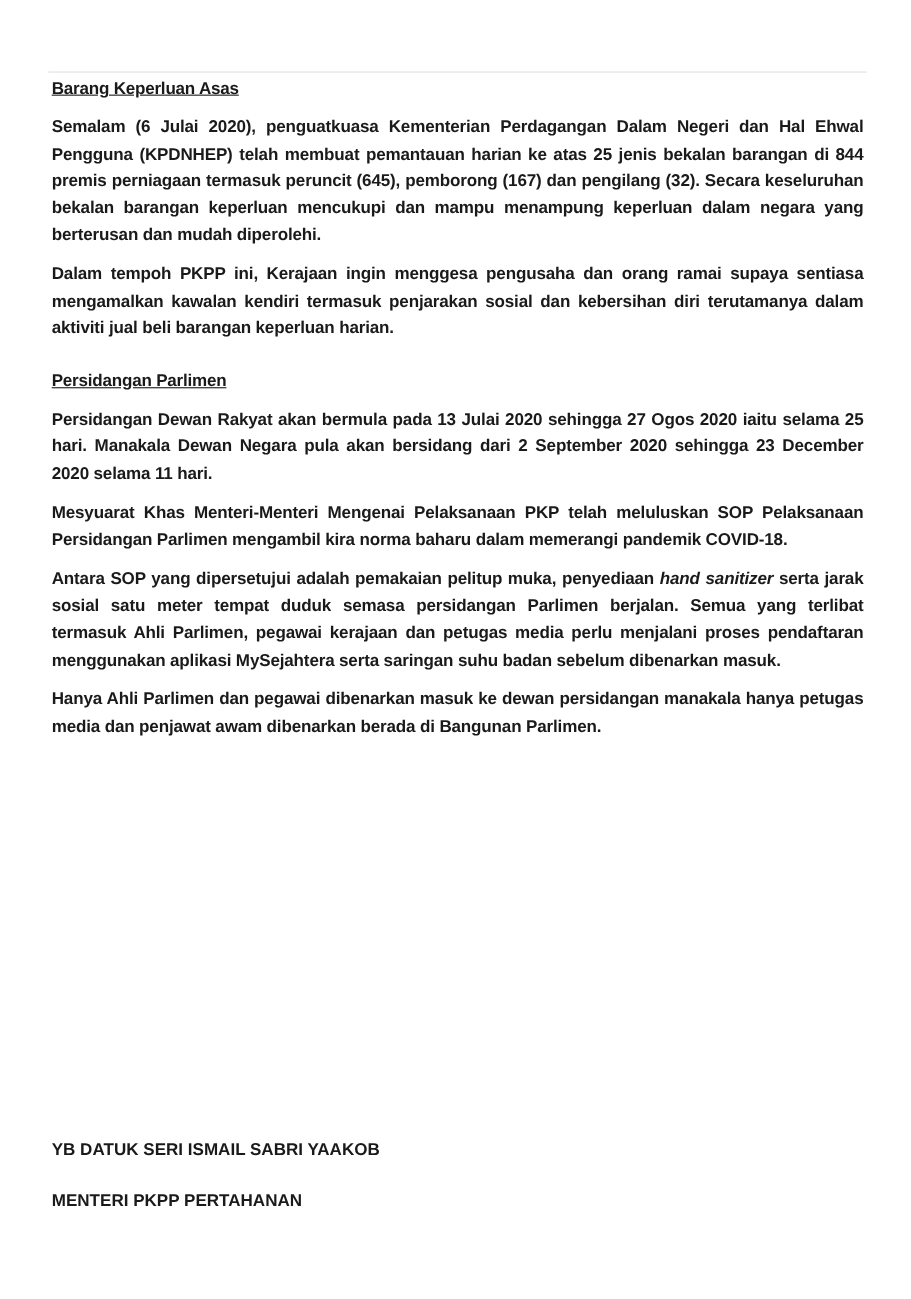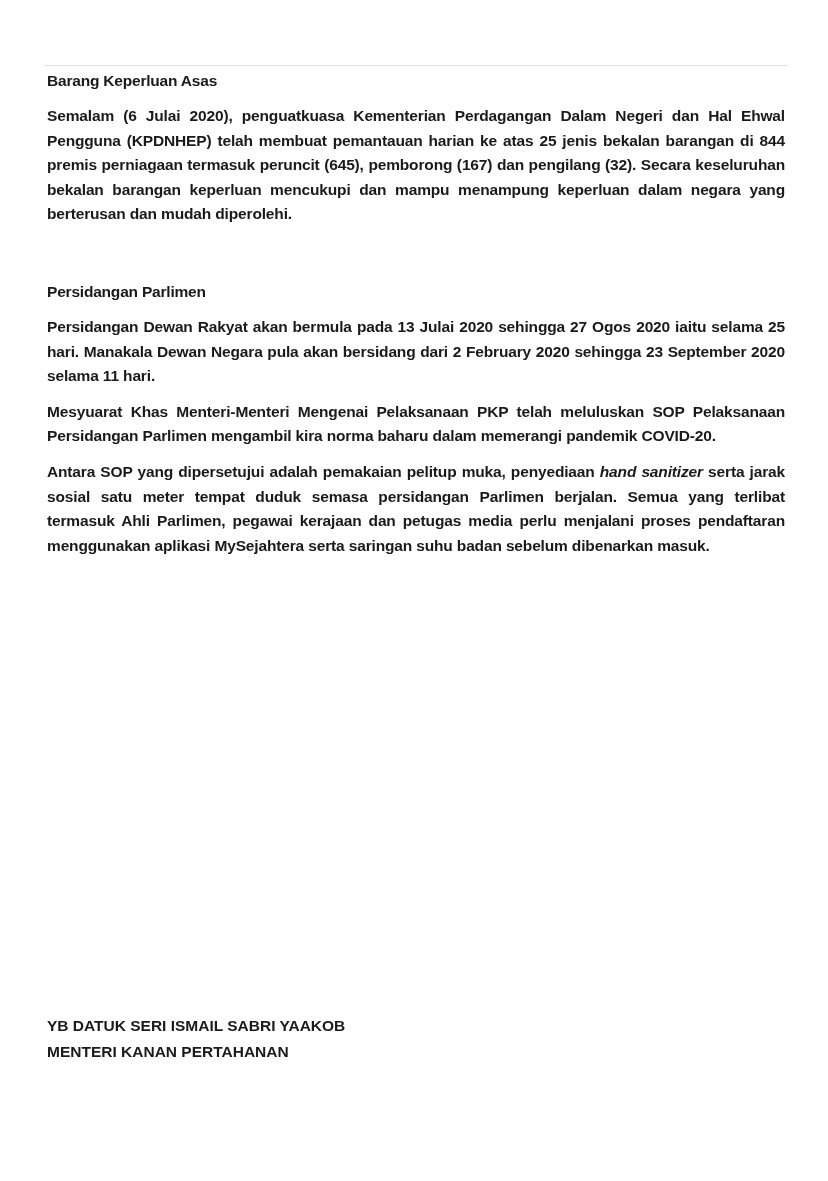--- a/index.html
+++ b/index.html
@@ -1,40 +1,42 @@
 <!DOCTYPE html>
 <html><head>
   <meta charset="utf-8">
   <style>
     html, body { margin: 0; padding: 0; background: #ffffff; }
     body { width: 828px; height: 1181px; position: relative; overflow: hidden;
       font-family: "Liberation Sans", sans-serif; color: #1a1a1a; }
     .rule { position: absolute; left: 44px; right: 40px; top: 65px; height: 1px; background: #e0e0e0; }
     .page { position: absolute; left: 47px; width: 738px; top: 68px; }
-    .heading { font-weight: bold; font-size: 15.5px; line-height: 26px; margin: 0 0 10px 0; letter-spacing: -0.2px; }
+    .heading { font-weight: bold; text-decoration: underline; font-size: 15.5px; line-height: 26px; margin: 0 0 10px 0; letter-spacing: -0.2px; }
     .para { font-size: 15.5px; line-height: 24.6px; text-align: justify; margin: 0 0 11px 0; letter-spacing: -0.15px; font-weight: bold; }
-    .section2 { margin-top: 52px; }
+    .section2 { margin-top: 22px; }
     .signature { position: absolute; left: 47px; top: 1013px; font-weight: bold; font-size: 15.5px; line-height: 26px; }
-    .sig-line { display: block; }
+    .sig-line { display: block; margin-top: 20px; }
   </style>
 </head>
 <body>
 
 <div class="rule"></div>
 
 <div class="page">
   <section>
     <div class="heading">Barang Keperluan Asas</div>
     <p class="para">Semalam (6 Julai 2020), penguatkuasa Kementerian Perdagangan Dalam Negeri dan Hal Ehwal Pengguna (KPDNHEP) telah membuat pemantauan harian ke atas 25 jenis bekalan barangan di 844 premis perniagaan termasuk peruncit (645), pemborong (167) dan pengilang (32). Secara keseluruhan bekalan barangan keperluan mencukupi dan mampu menampung keperluan dalam negara yang berterusan dan mudah diperolehi.</p>
+    <p class="para">Dalam tempoh PKPP ini, Kerajaan ingin menggesa pengusaha dan orang ramai supaya sentiasa mengamalkan kawalan kendiri termasuk penjarakan sosial dan kebersihan diri terutamanya dalam aktiviti jual beli barangan keperluan harian.</p>
   </section>
 
   <section class="section2">
     <div class="heading">Persidangan Parlimen</div>
-    <p class="para">Persidangan Dewan Rakyat akan bermula pada 13 Julai 2020 sehingga 27 Ogos 2020 iaitu selama 25 hari. Manakala Dewan Negara pula akan bersidang dari 2 February 2020 sehingga 23 September 2020 selama 11 hari.</p>
-    <p class="para">Mesyuarat Khas Menteri-Menteri Mengenai Pelaksanaan PKP telah meluluskan SOP Pelaksanaan Persidangan Parlimen mengambil kira norma baharu dalam memerangi pandemik COVID-20.</p>
+    <p class="para">Persidangan Dewan Rakyat akan bermula pada 13 Julai 2020 sehingga 27 Ogos 2020 iaitu selama 25 hari. Manakala Dewan Negara pula akan bersidang dari 2 September 2020 sehingga 23 December 2020 selama 11 hari.</p>
+    <p class="para">Mesyuarat Khas Menteri-Menteri Mengenai Pelaksanaan PKP telah meluluskan SOP Pelaksanaan Persidangan Parlimen mengambil kira norma baharu dalam memerangi pandemik COVID-18.</p>
     <p class="para"><span>Antara SOP yang dipersetujui adalah pemakaian pelitup muka, penyediaan </span><em>hand sanitizer</em><span> serta jarak sosial satu meter tempat duduk semasa persidangan Parlimen berjalan. Semua yang terlibat termasuk Ahli Parlimen, pegawai kerajaan dan petugas media perlu menjalani proses pendaftaran menggunakan aplikasi MySejahtera serta saringan suhu badan sebelum dibenarkan masuk.</span></p>
+    <p class="para">Hanya Ahli Parlimen dan pegawai dibenarkan masuk ke dewan persidangan manakala hanya petugas media dan penjawat awam dibenarkan berada di Bangunan Parlimen.</p>
   </section>
 </div>
 
 <div class="signature">
   <span class="sig-line">YB DATUK SERI ISMAIL SABRI YAAKOB</span>
-  <span class="sig-line">MENTERI KANAN PERTAHANAN</span>
+  <span class="sig-line">MENTERI PKPP PERTAHANAN</span>
 </div>
 
 </body></html>

